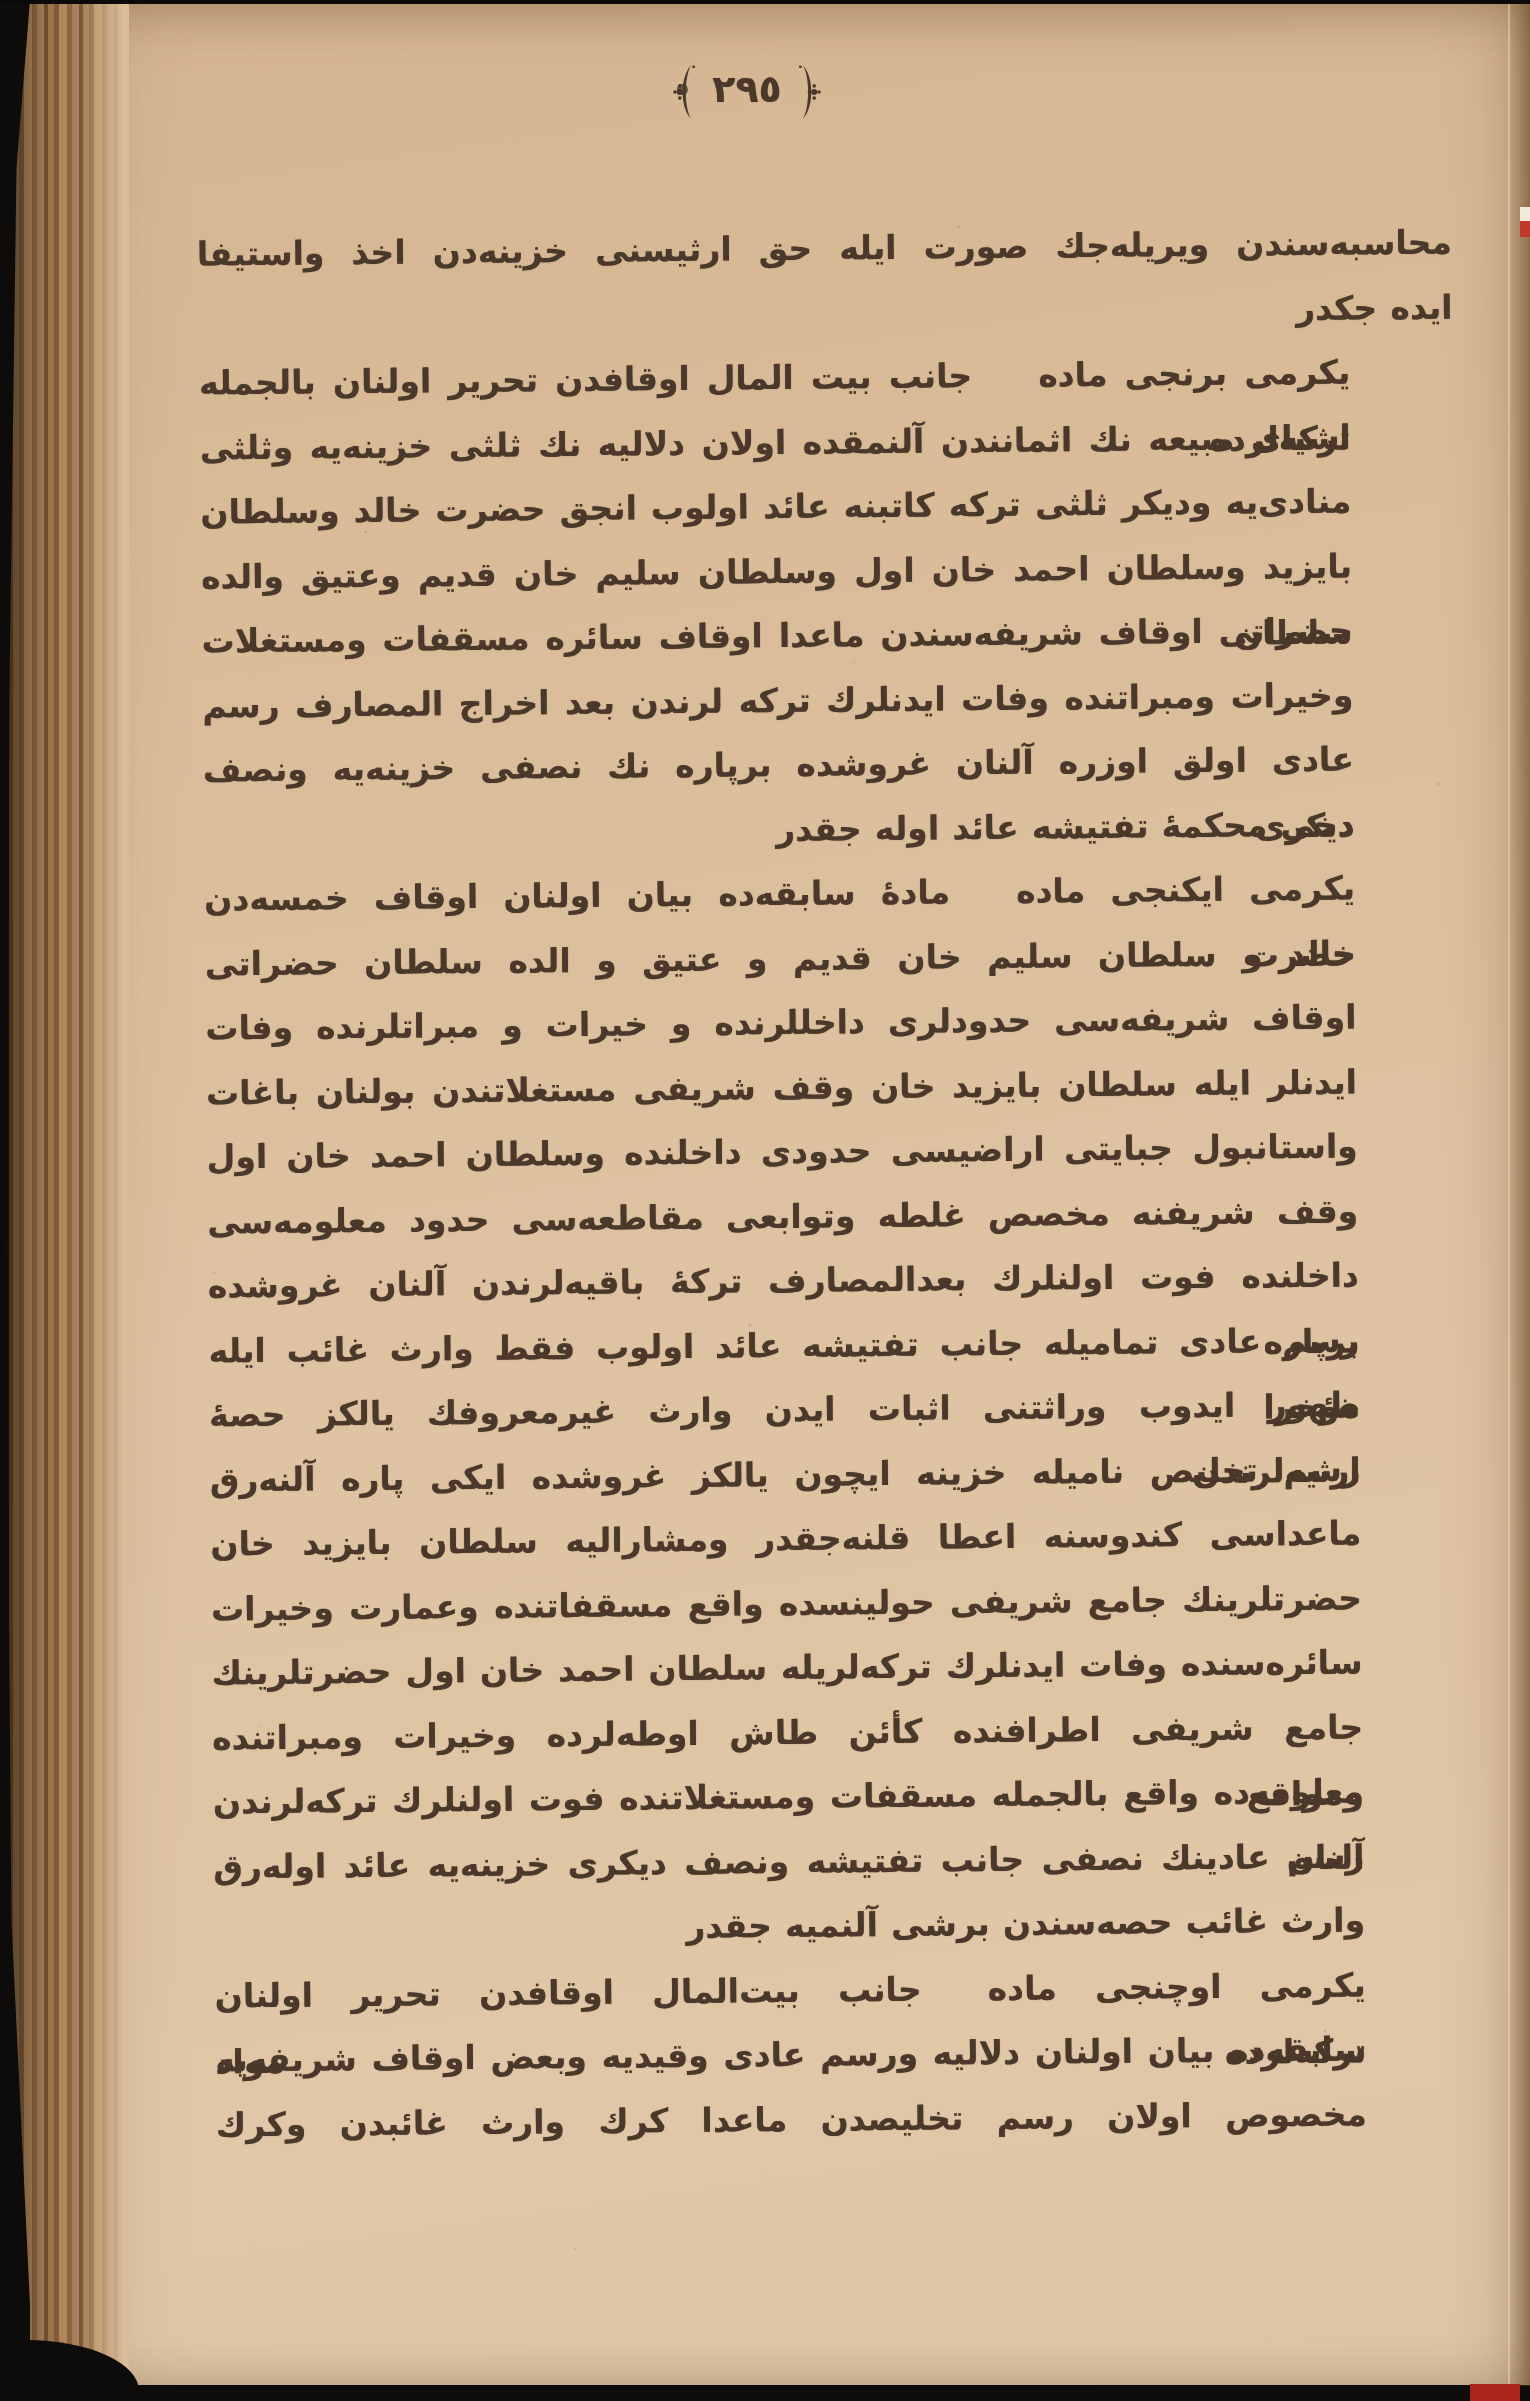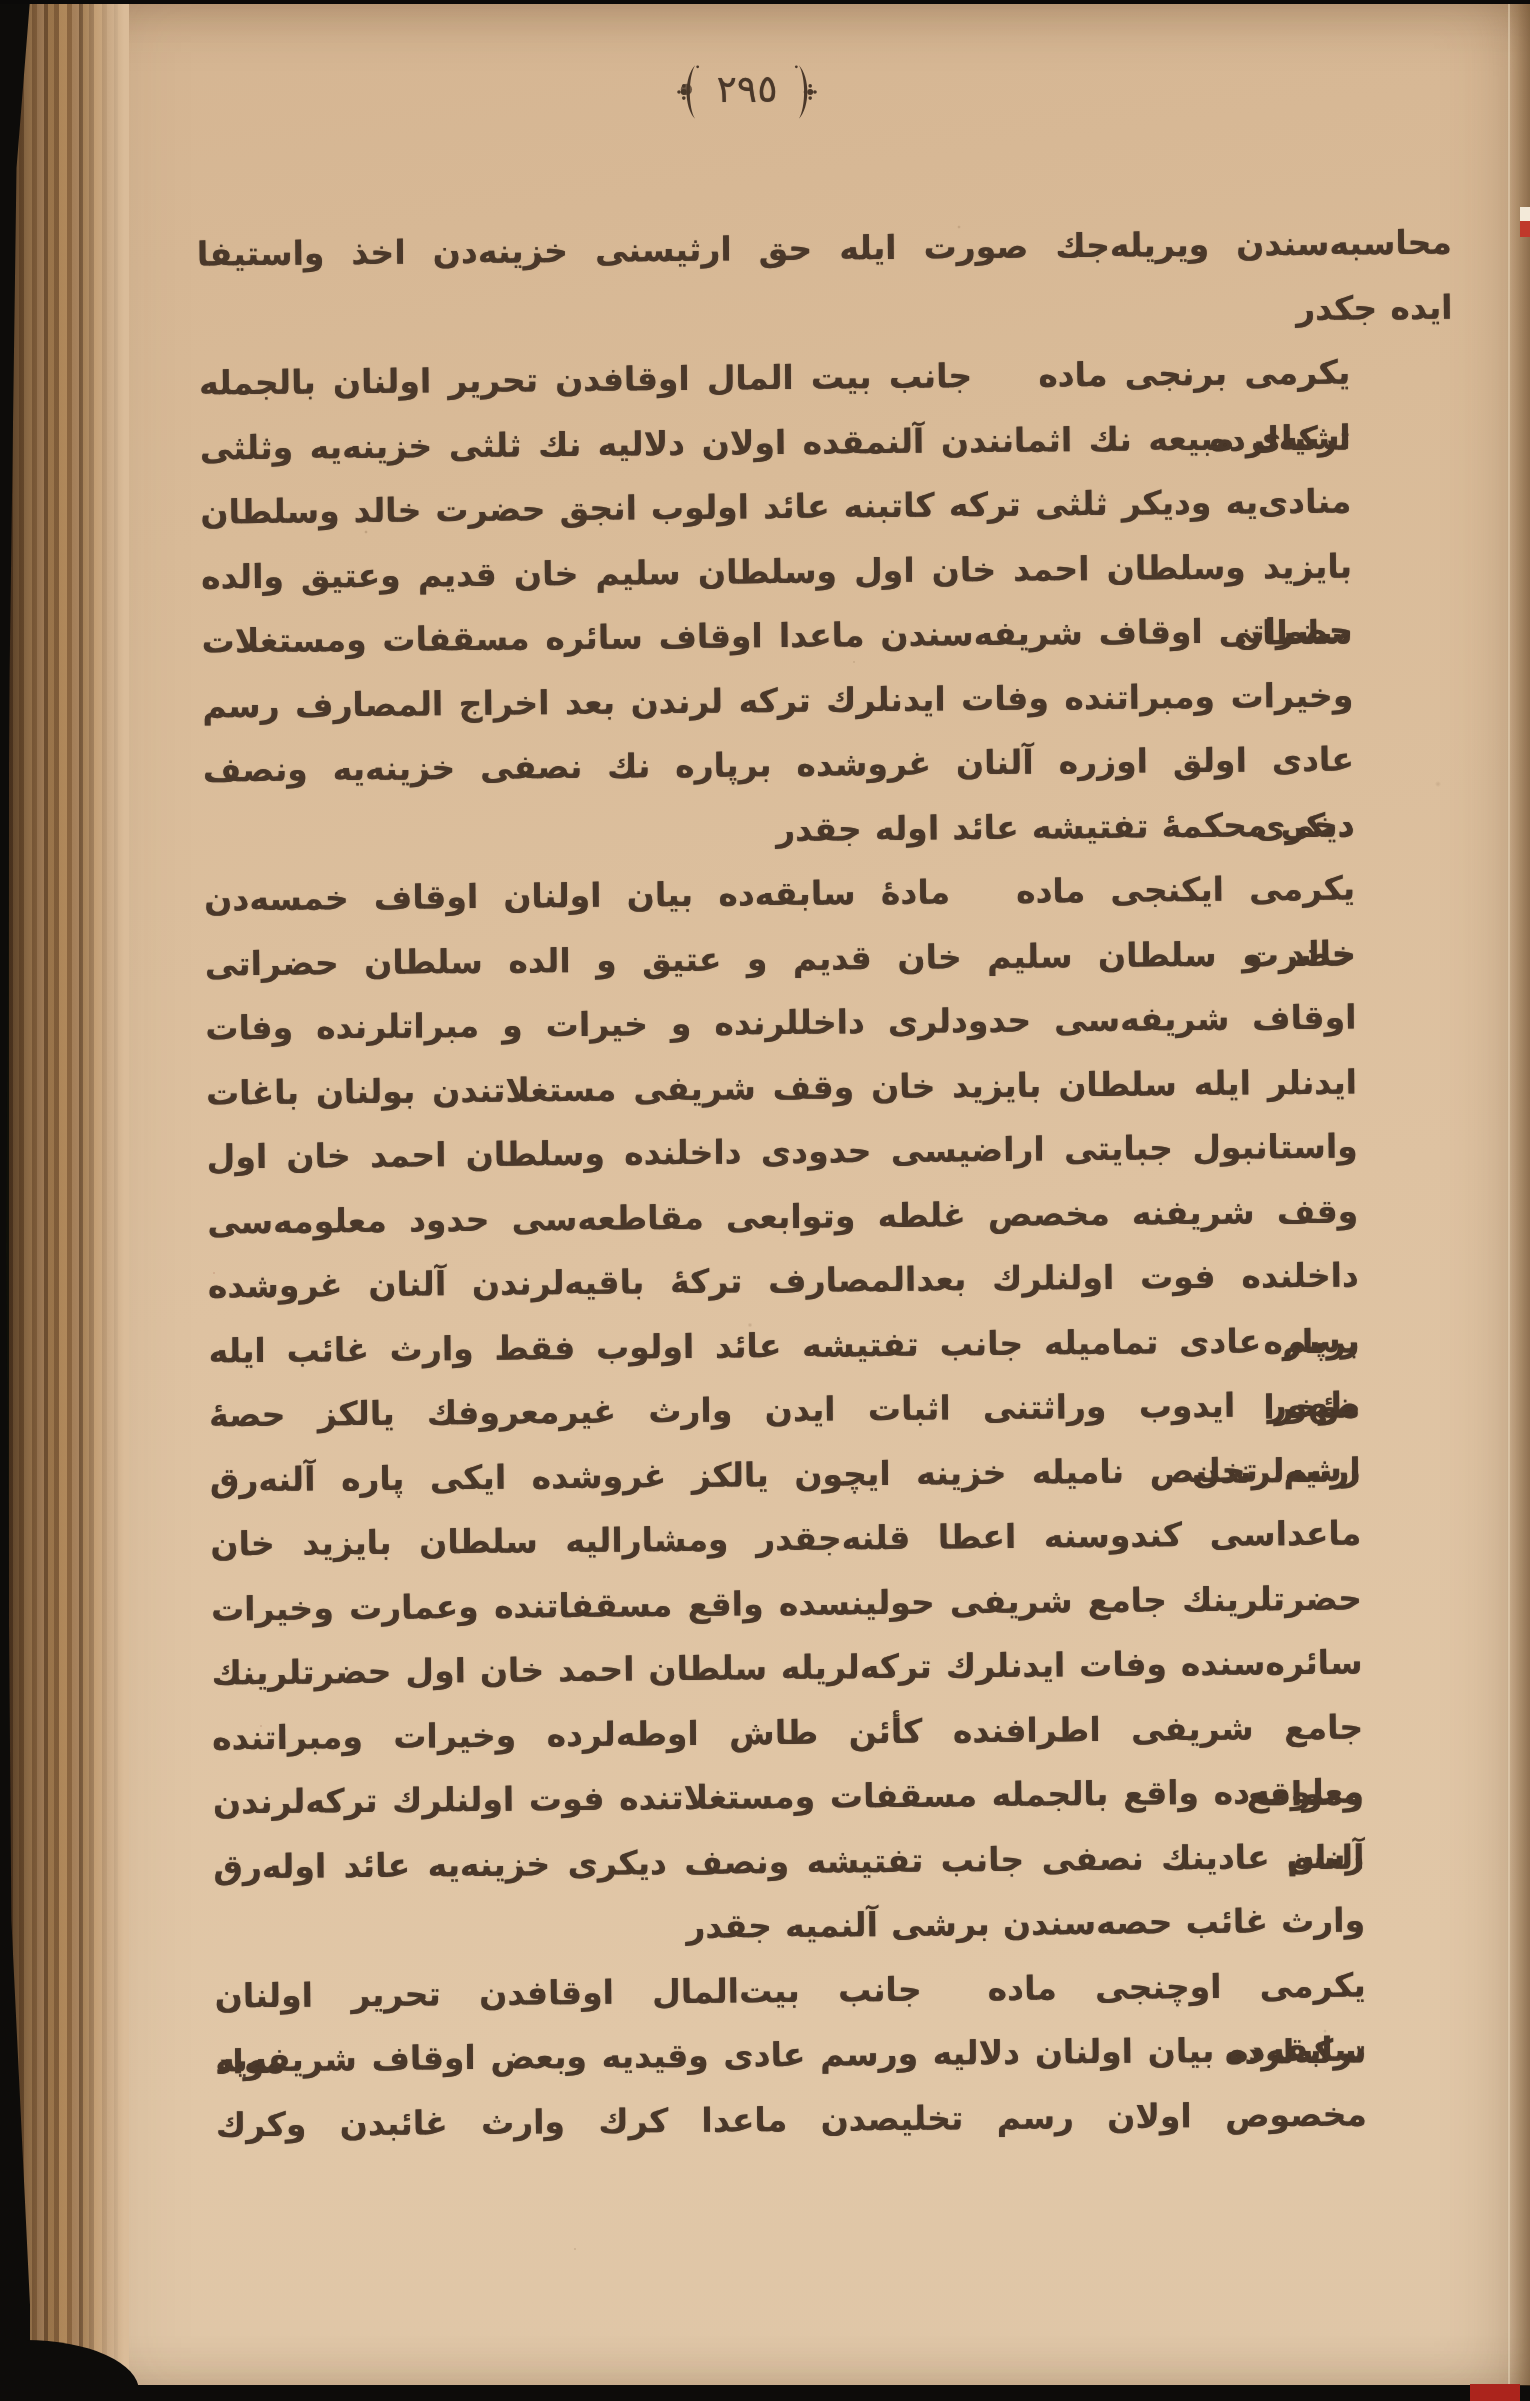--- a/index.html
+++ b/index.html
@@ -66,21 +66,21 @@
   #red-tick{position:absolute;right:0;top:207px;width:11.3px;height:14px;background:#f3ead9;}
   #red-tick::after{content:"";position:absolute;left:0;top:14px;width:11.3px;height:15.7px;background:#c0392b;}
   #red-bookmark{position:absolute;right:11.3px;bottom:0;width:50px;height:17.4px;background:#ab241c;}
   
   #pagenum{
     position:absolute;top:61px;left:647px;width:200px;height:61px;
     display:flex;align-items:center;justify-content:center;gap:14px;
     color:var(--ink,#4a382a);
   }
   #pagenum .num{
-    font-size:38px;font-weight:normal;transform:translateY(-2.6px);
+    font-size:38px;font-weight:bold;transform:translateY(-2.6px);
     text-shadow:0 0 0.9px rgba(60,40,25,.55);
   }
   #pagenum svg{display:block;}
   
   #text-block{
     position:absolute;left:207px;top:216px;width:1151px;height:1944px;
     transform:rotate(-0.55deg);transform-origin:50% 50%;
   }
   .text-line{
     position:absolute;height:65px;line-height:66px;

